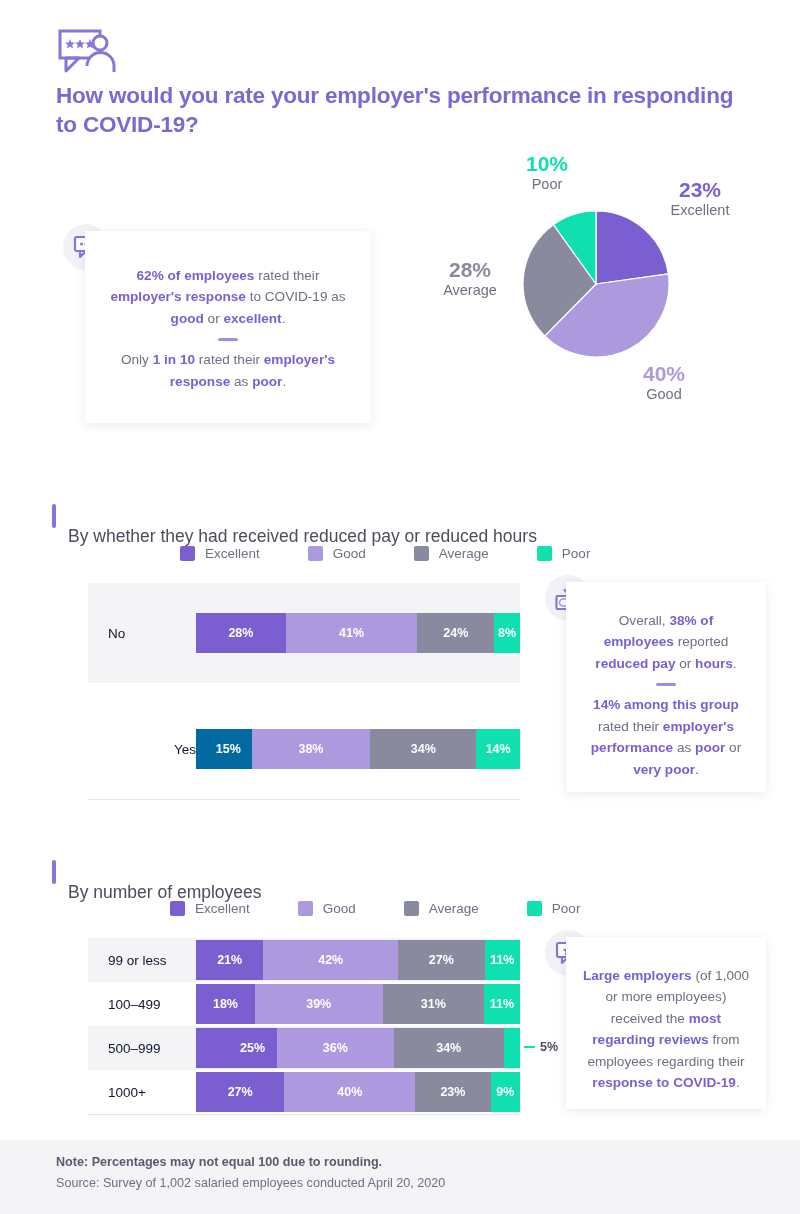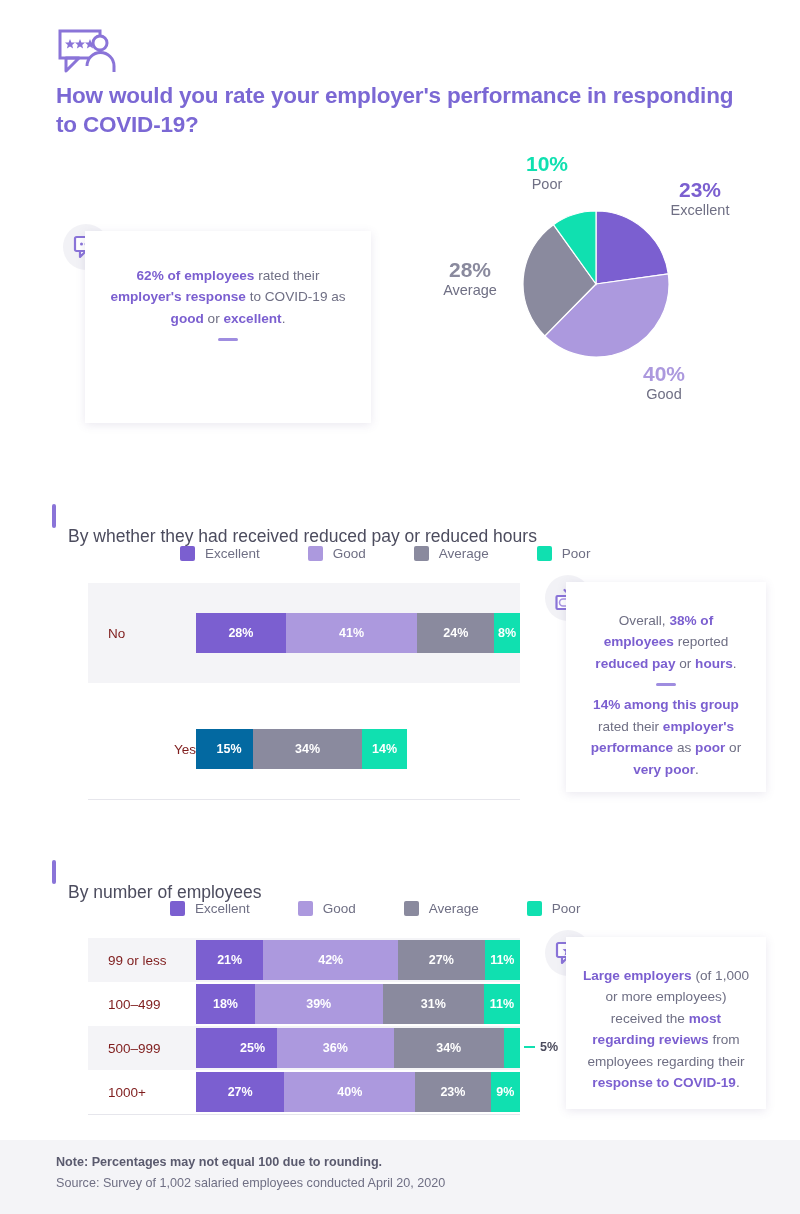--- a/index.html
+++ b/index.html
@@ -54,21 +54,21 @@
 
   
   .legend { position:absolute; display:flex; align-items:center; }
   .lg-item { display:flex; align-items:center; }
   .lg-sw { width:15px; height:15px; border-radius:2px; margin-right:10px; }
   .lg-tx { font-size:13.5px; color:#6f6f84; }
 
   
   .chart { position:absolute; }
   .row { position:relative; display:flex; align-items:center; }
-  .row-lbl { font-size:13.5px; color:#7f1d1d; flex:0 0 auto; padding-left:20px; box-sizing:border-box; }
+  .row-lbl { font-size:13.5px; color:#0f172a; flex:0 0 auto; padding-left:20px; box-sizing:border-box; }
   .bar { display:flex; height:40px; }
   .seg { display:flex; align-items:center; justify-content:center;
          color:#fff; font-size:12.5px; font-weight:bold; box-sizing:border-box; }
 
   .tag5 { position:absolute; display:flex; align-items:center; font-size:12.5px;
           font-weight:bold; color:#4c4c5e; }
   .tag5 .lead { width:11px; height:2px; background:#10e0b0; margin-right:5px; }
 
   
   .footer { position:absolute; left:0; top:1140px; width:800px; height:74px; background:#f4f4f7; }
@@ -105,20 +105,23 @@
           <circle cx="17.5" cy="9" r="1.5"></circle>
         </g>
     </svg>
   </div>
   <div class="callout co1">
     <div class="co-text">
       <div>
         <span class="b">62% of employees</span><span> rated their </span><span class="b">employer's response</span><span> to COVID-19 as </span><span class="b">good</span><span> or </span><span class="b">excellent</span><span>.</span>
       </div>
       <div class="co-rule"></div>
+      <div>
+        <span>Only </span><span class="b">1 in 10</span><span> rated their </span><span class="b">employer's response</span><span> as </span><span class="b">poor</span><span>.</span>
+      </div>
     </div>
   </div>
 
   <div class="pie-wrap">
     <svg id="pie-svg" width="148" height="148" viewBox="0 0 148 148">
         <path d="M74,74 L74,1 A73,73 0 0,1 146.28605343143587,63.815380257093615 Z" fill="#7b5fd0" stroke="#ffffff" stroke-width="1.2"></path>
         <path d="M74,74 L146.28605343143587,63.815380257093615 A73,73 0 0,1 22.78416068111131,126.01862938276801 Z" fill="#ac99de" stroke="#ffffff" stroke-width="1.2"></path>
         <path d="M74,74 L22.78416068111131,126.01862938276801 A73,73 0 0,1 31.45990436862005,14.675972290537722 Z" fill="#8a8a9e" stroke="#ffffff" stroke-width="1.2"></path>
         <path d="M74,74 L31.45990436862005,14.675972290537722 A73,73 0 0,1 73.99999999999999,1 Z" fill="#10e0b0" stroke="#ffffff" stroke-width="1.2"></path>
       </svg>
@@ -170,20 +173,21 @@
           <div class="seg" style="width: 131.525px; background: rgb(172, 153, 222);">41%</div>
           <div class="seg" style="width: 76.9901px; background: rgb(138, 138, 158);">24%</div>
           <div class="seg" style="width: 25.6634px; background: rgb(16, 224, 176);">8%</div>
         </div>
       </div>
       <div style="height: 16px;"></div>
       <div class="row" style="height: 100px; background: rgb(255, 255, 255); text-align: right;">
         <div class="row-lbl" style="width: 108px;">Yes</div>
         <div class="bar" style="width: 324px;">
           <div class="seg" style="width: 57px; background: #0369a1; padding-left: 9px;">15%</div>
+          <div class="seg" style="width: 121.901px; background: rgb(172, 153, 222);">38%</div>
           <div class="seg" style="width: 109.069px; background: rgb(138, 138, 158);">34%</div>
           <div class="seg" style="width: 44.9109px; background: rgb(16, 224, 176);">14%</div>
         </div>
       </div>
       <div style="height: 1px; background: rgb(230, 230, 236);"></div>
     </div>
 
   <div class="callout-badge" style="left:545px; top:575px;">
     <svg width="28" height="28" viewBox="0 0 28 28">
       <path d="M14 1 L14 9" stroke="#8a74d8" stroke-width="2.2" fill="none"></path>

